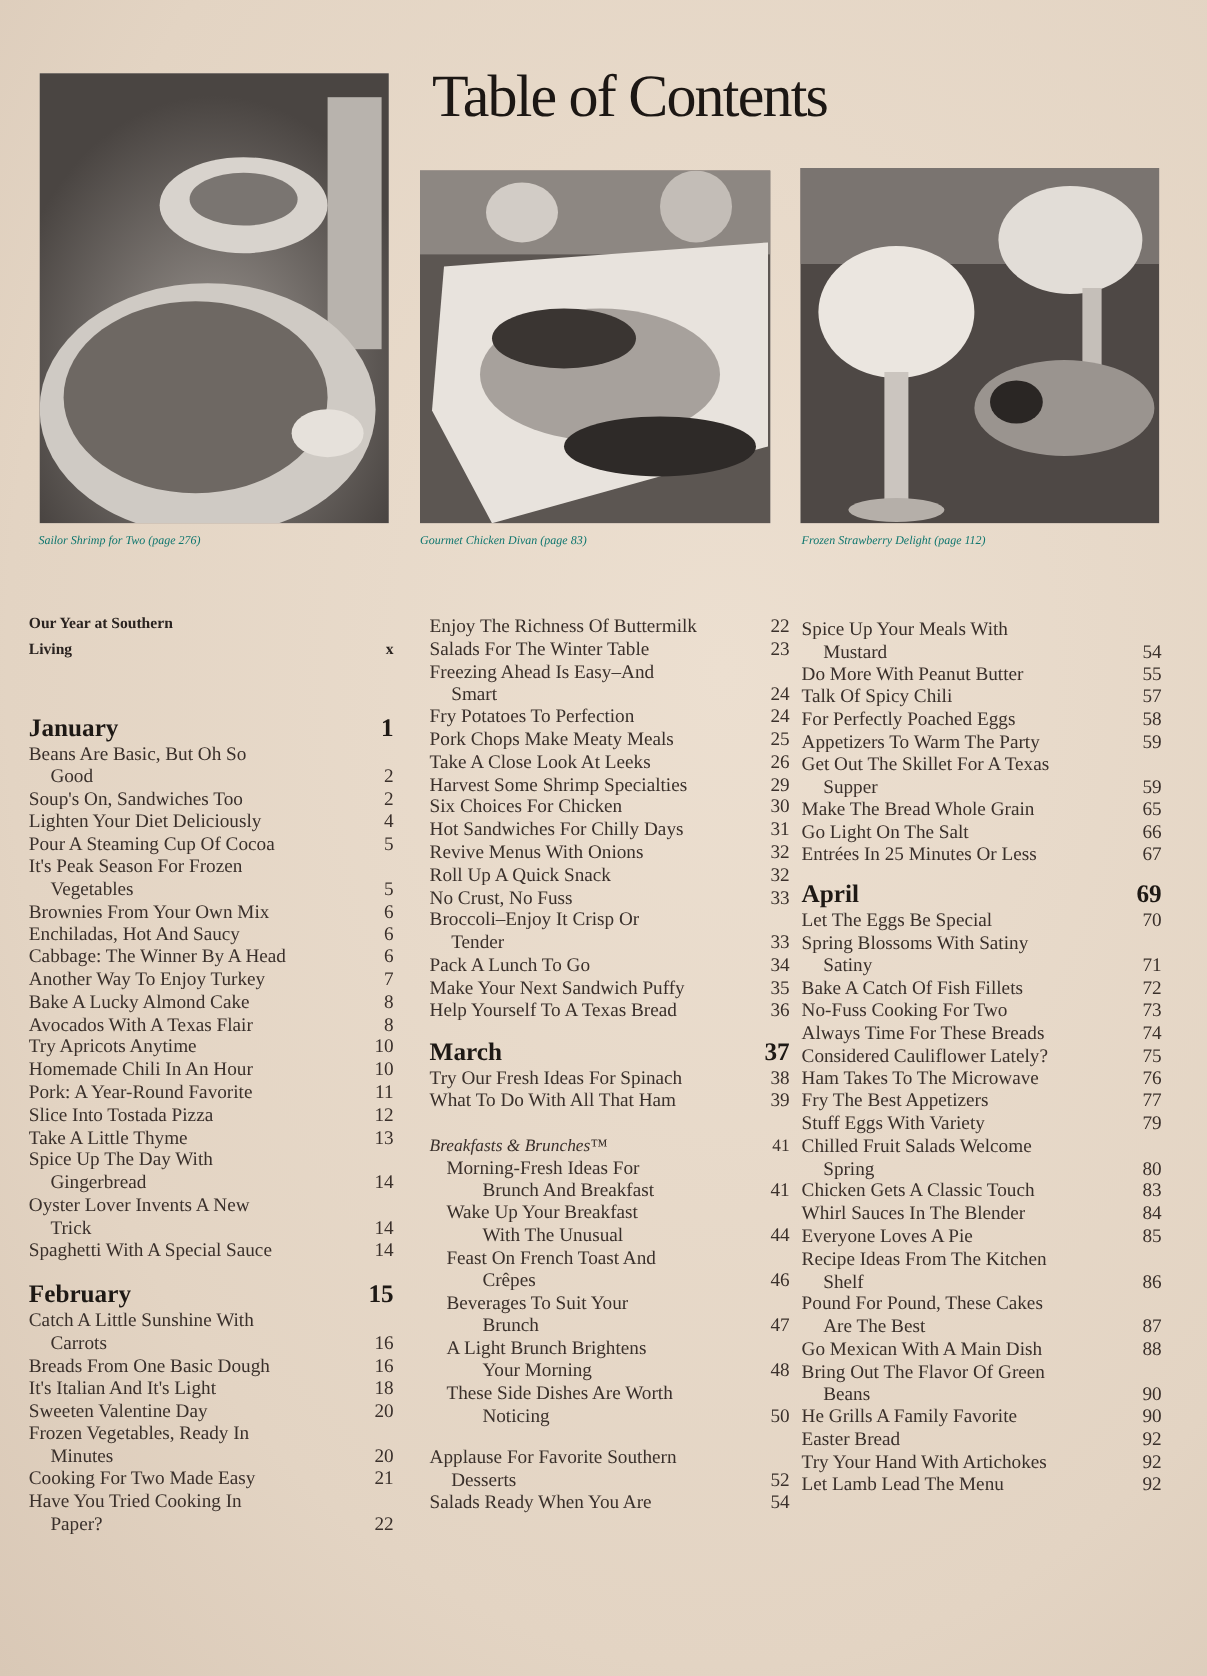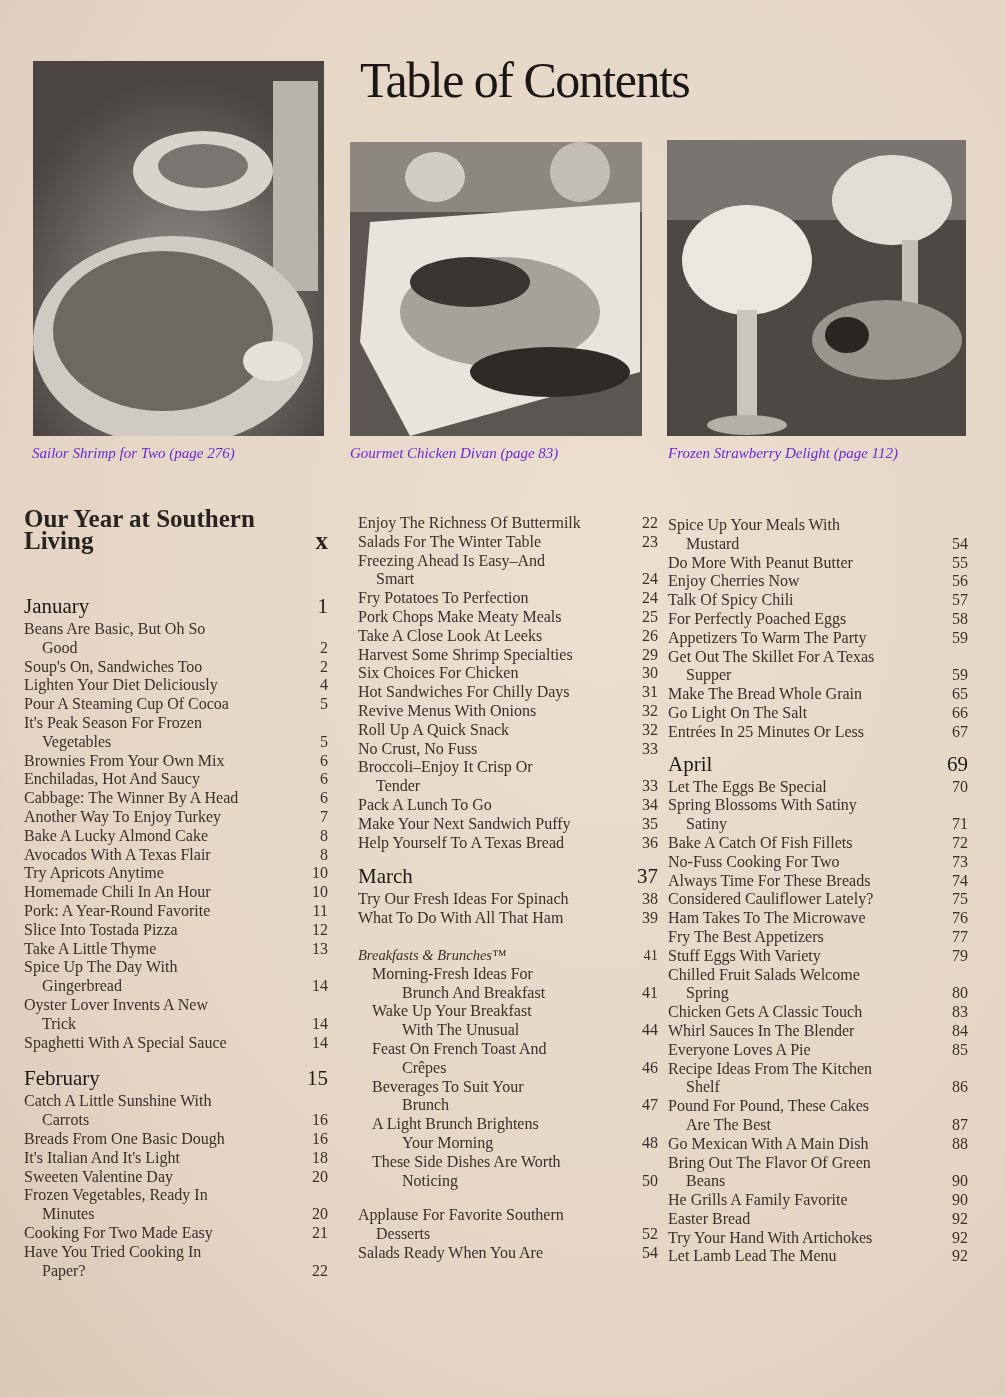--- a/index.html
+++ b/index.html
@@ -15,38 +15,38 @@
     position: absolute; left: 360px; top: 55px;
     font-size: 50px; letter-spacing: -1.5px; line-height: 1;
     color: #1c1714; font-weight: normal;
   }
   .photo {
     position: absolute; overflow: hidden;
     background: #8a8480;
   }
   .photo svg { display: block; width: 100%; height: 100%; }
   .caption {
-    position: absolute; font-style: italic; font-size: 15px; color: #6d28d9;
+    position: absolute; font-style: italic; font-size: 10px; color: #0f766e;
     white-space: nowrap;
   }
   .col {
     position: absolute; top: 508px;
   }
   .row {
     display: flex; justify-content: space-between; align-items: flex-end;
     font-size: 16px; line-height: 18.8px; color: #3a302b;
   }
   .row .t { flex: 1; }
   .row .p { min-width: 26px; text-align: right; }
   .row .t .l2 { display: block; padding-left: 18px; }
   .row.sub .t { padding-left: 14px; }
   .row.sub .t .l2 { padding-left: 30px; }
-  .month { font-weight: normal; font-size: 21px; line-height: 24px; color: #1e1915; margin-top: 14px; margin-bottom: 2px; gap: 48px; }
+  .month { font-weight: bold; font-size: 21px; line-height: 24px; color: #1e1915; margin-top: 14px; margin-bottom: 2px; gap: 48px; }
   .month .p { font-size: 21px; }
-  .section-head { font-weight: bold; font-size: 25px; line-height: 22px; color: #2a2320; }
+  .section-head { font-weight: bold; font-size: 13px; line-height: 22px; color: #2a2320; }
   .italic-head { font-style: italic; font-size: 14.5px; margin-top: 18px; }
   .gap { height: 16px; }
   .blur1 { filter: blur(0.6px); }
 </style>
 </head>
 <body>
 
 <h1 class="title" style="margin:0">Table of Contents</h1>
 
 <div class="photo" style="left:33px; top:61px; width:291px; height:375px;">
@@ -349,24 +349,20 @@
   <div>
       <div class="row">
         <span class="t"><span>Spice Up Your Meals With</span><span class="l2">Mustard</span></span>
         <span class="p">54</span>
       </div>
       <div class="row">
         <span class="t"><span>Do More With Peanut Butter</span></span>
         <span class="p">55</span>
       </div>
       <div class="row">
-        <span class="t"><span>Enjoy Cherries Now</span></span>
-        <span class="p">56</span>
-      </div>
-      <div class="row">
         <span class="t"><span>Talk Of Spicy Chili</span></span>
         <span class="p">57</span>
       </div>
       <div class="row">
         <span class="t"><span>For Perfectly Poached Eggs</span></span>
         <span class="p">58</span>
       </div>
       <div class="row">
         <span class="t"><span>Appetizers To Warm The Party</span></span>
         <span class="p">59</span>

